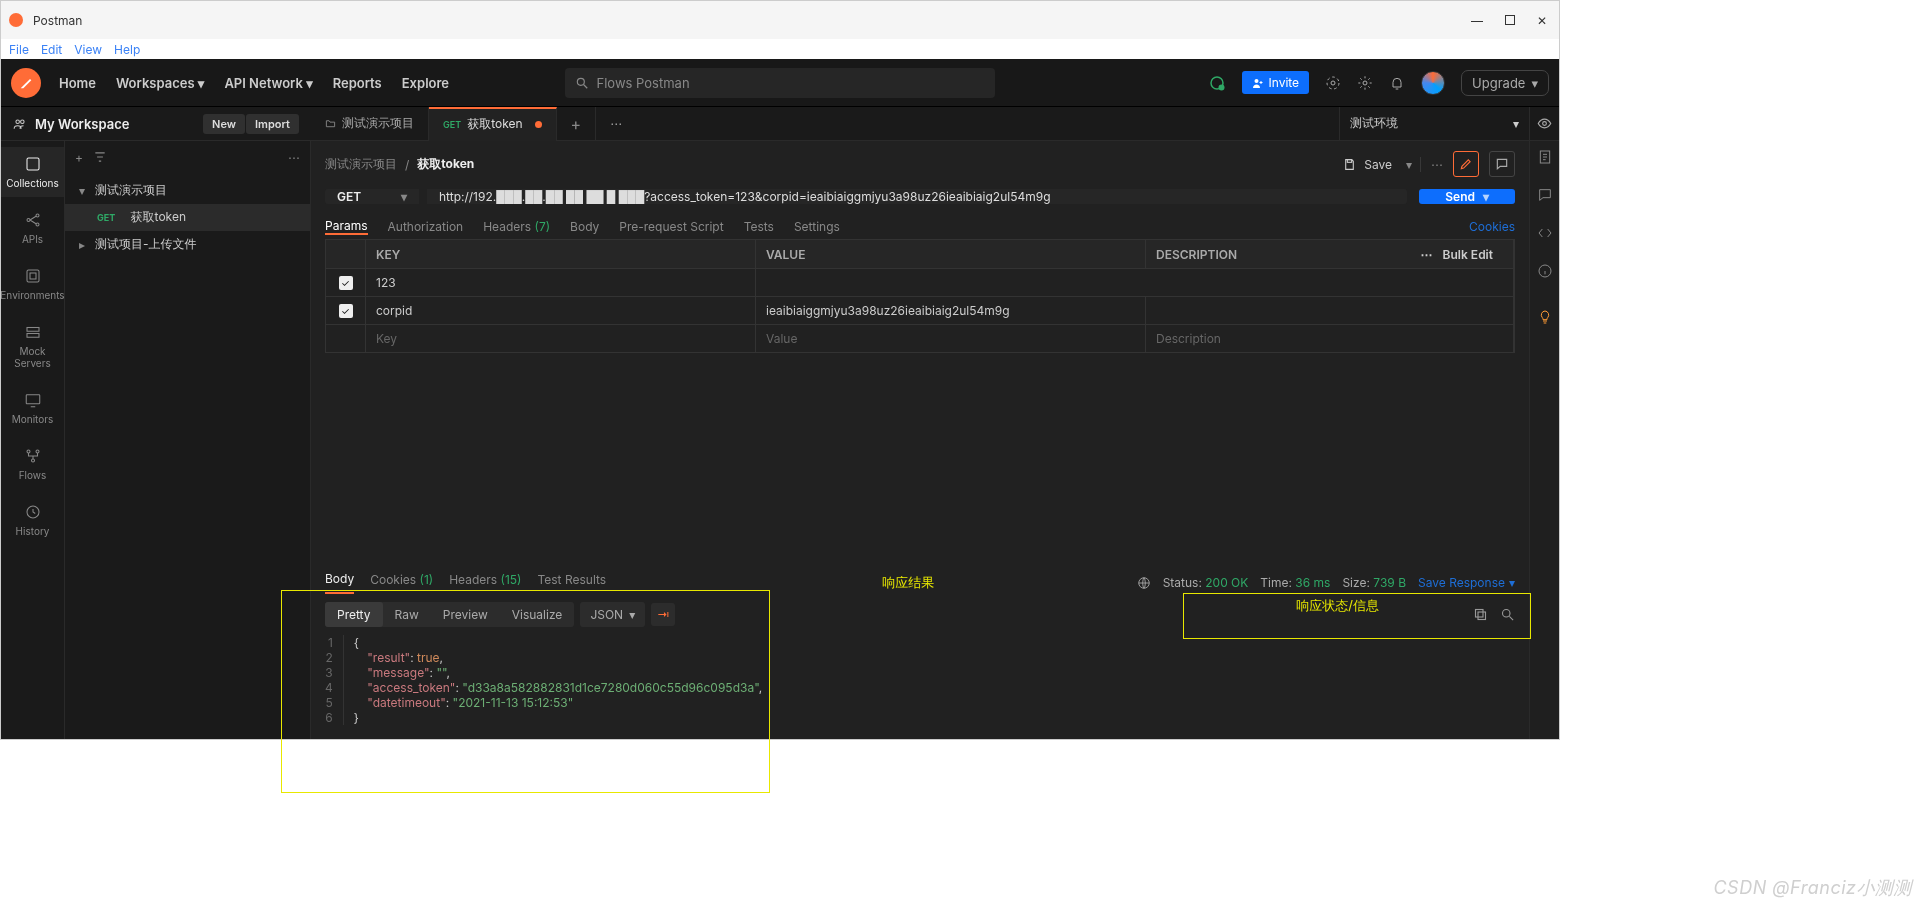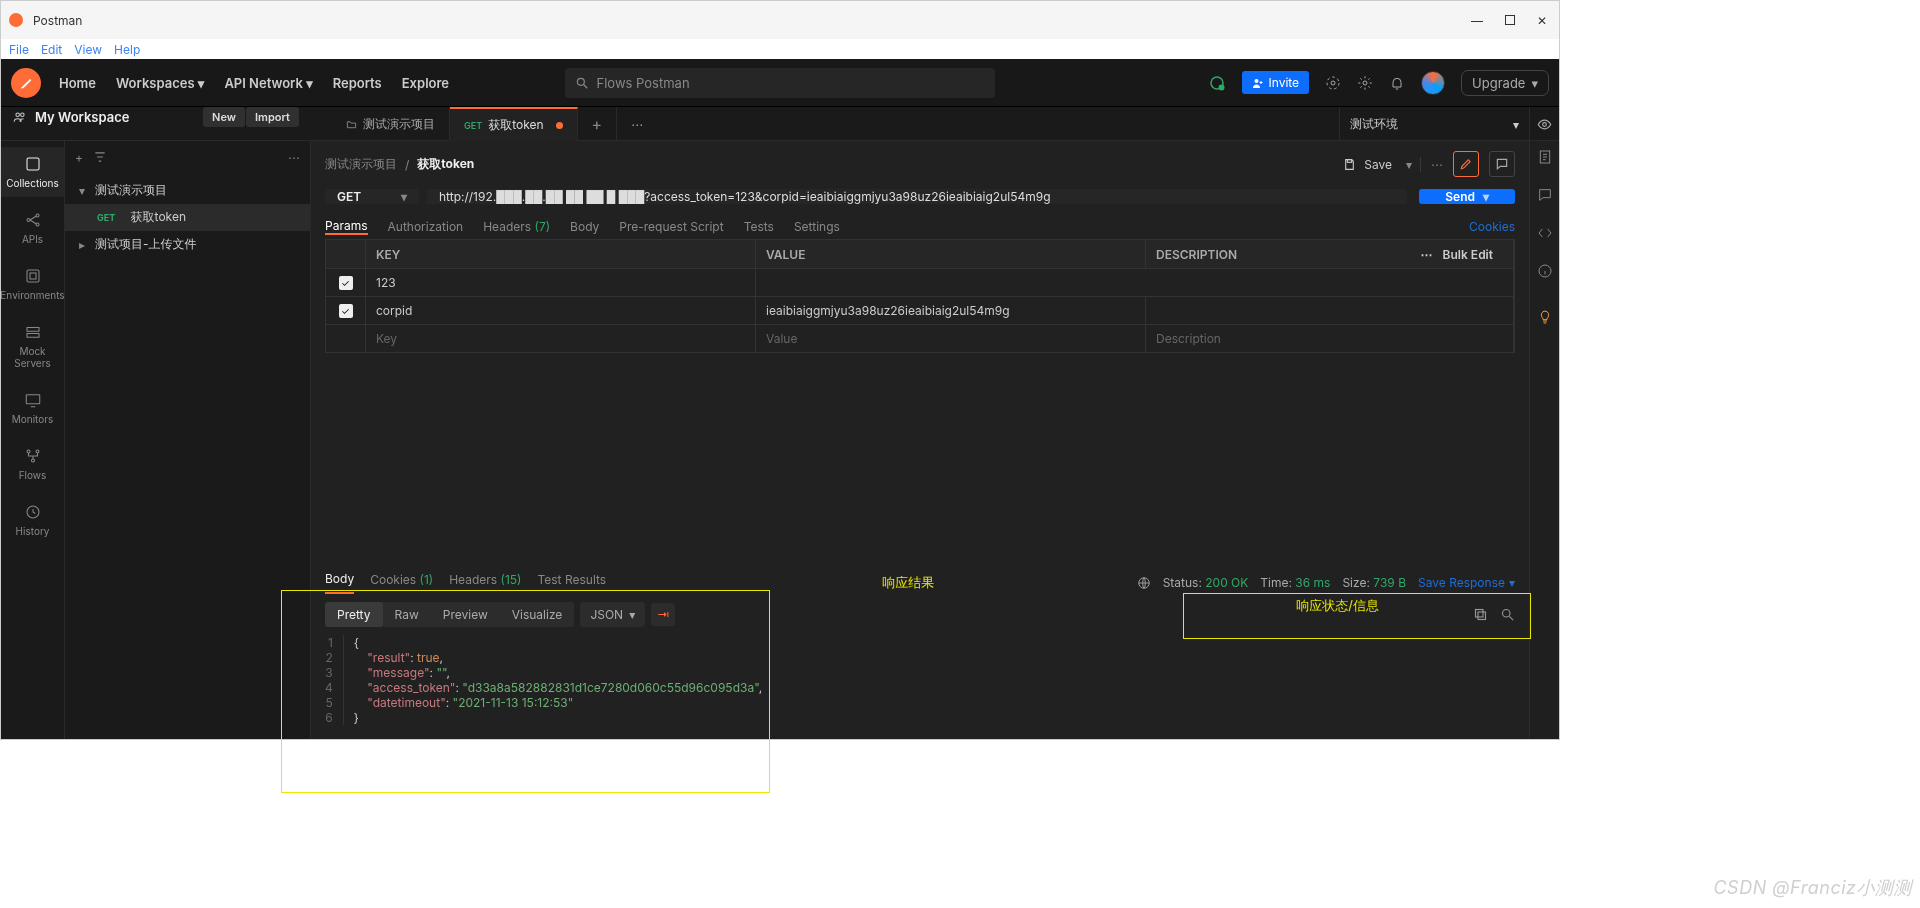--- a/index.html
+++ b/index.html
@@ -13,21 +13,21 @@
 .menubar .wctrls span{cursor:default;}
 .topbar{height:48px;background:#181818;display:flex;align-items:center;padding:0 10px;gap:18px;color:#ddd;font-size:13px;border-bottom:1px solid #000;}
 .topbar .plogo{width:30px;height:30px;border-radius:50%;background:#ff6c37;display:flex;align-items:center;justify-content:center;}
 .topbar .plogo svg{width:16px;height:16px;fill:#fff;}
 .topbar .nav{display:flex;gap:20px;align-items:center;font-weight:600;color:#ccc;}
 .topbar .search{margin-left:auto;margin-right:auto;width:430px;height:30px;background:#262626;border-radius:4px;display:flex;align-items:center;padding:0 10px;color:#888;gap:8px;}
 .topbar .right{display:flex;gap:16px;align-items:center;margin-left:auto;}
 .topbar .invite{background:#0d6efd;color:#fff;padding:4px 10px;border-radius:3px;display:flex;gap:5px;align-items:center;font-size:12px;}
 .topbar .avatar{width:24px;height:24px;border-radius:50%;background:conic-gradient(#ff6c37,#00a0ff,#48e 270deg,#ff6c37);border:1px solid #333;}
 .topbar .upgrade{border:1px solid #444;padding:4px 10px;border-radius:7px;color:#aaa;display:flex;gap:6px;align-items:center;}
-.wsrow{height:34px;display:flex;align-items:flex-start;background:#1a1a1a;border-bottom:1px solid #2a2a2a;gap:21px;}
+.wsrow{height:34px;display:flex;align-items:center;background:#1a1a1a;border-bottom:1px solid #2a2a2a;}
 .wsrow .wsname{display:flex;gap:8px;align-items:center;padding:0 12px;font-weight:600;font-size:13px;color:#eee;width:310px;}
 .wsrow .wsname .btns{margin-left:auto;display:flex;gap:1px;}
 .wsrow .wsname .btns span{background:#303030;color:#ddd;padding:3px 9px;font-size:11px;border-radius:3px;}
 .tabstrip{display:flex;height:34px;align-items:stretch;flex:1;}
 .tab{display:flex;align-items:center;gap:6px;padding:0 14px;border-right:1px solid #2a2a2a;font-size:12px;color:#aaa;max-width:140px;white-space:nowrap;}
 .tab.active{background:#222;border-top:2px solid #ff6c37;color:#ddd;}
 .tab .method{color:#2fa866;font-size:9px;font-weight:600;}
 .tab .dot{width:7px;height:7px;border-radius:50%;background:#ff6c37;margin-left:6px;}
 .tab .plus{color:#888;font-size:16px;}
 .envsel{margin-left:auto;display:flex;align-items:center;gap:10px;padding:0 10px;border-left:1px solid #2a2a2a;height:100%;color:#ccc;font-size:12px;min-width:190px;justify-content:space-between;}

